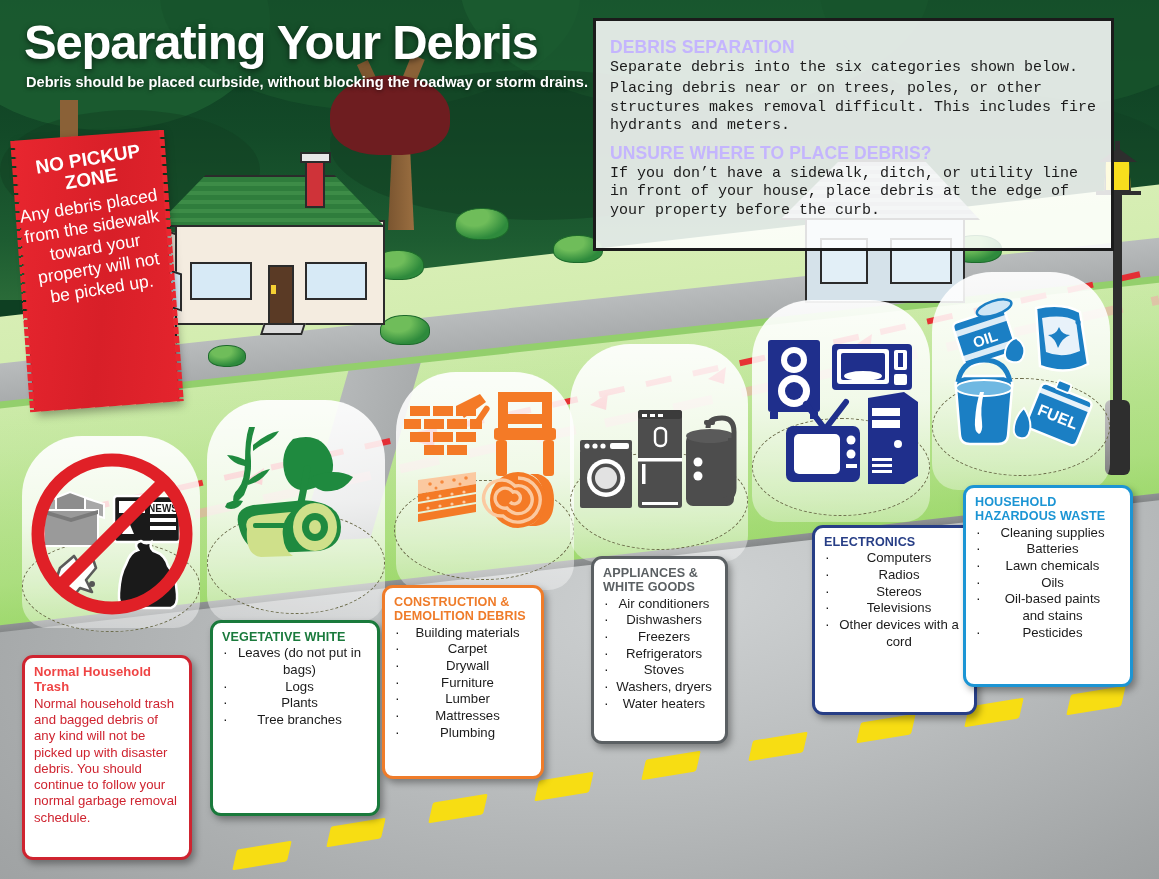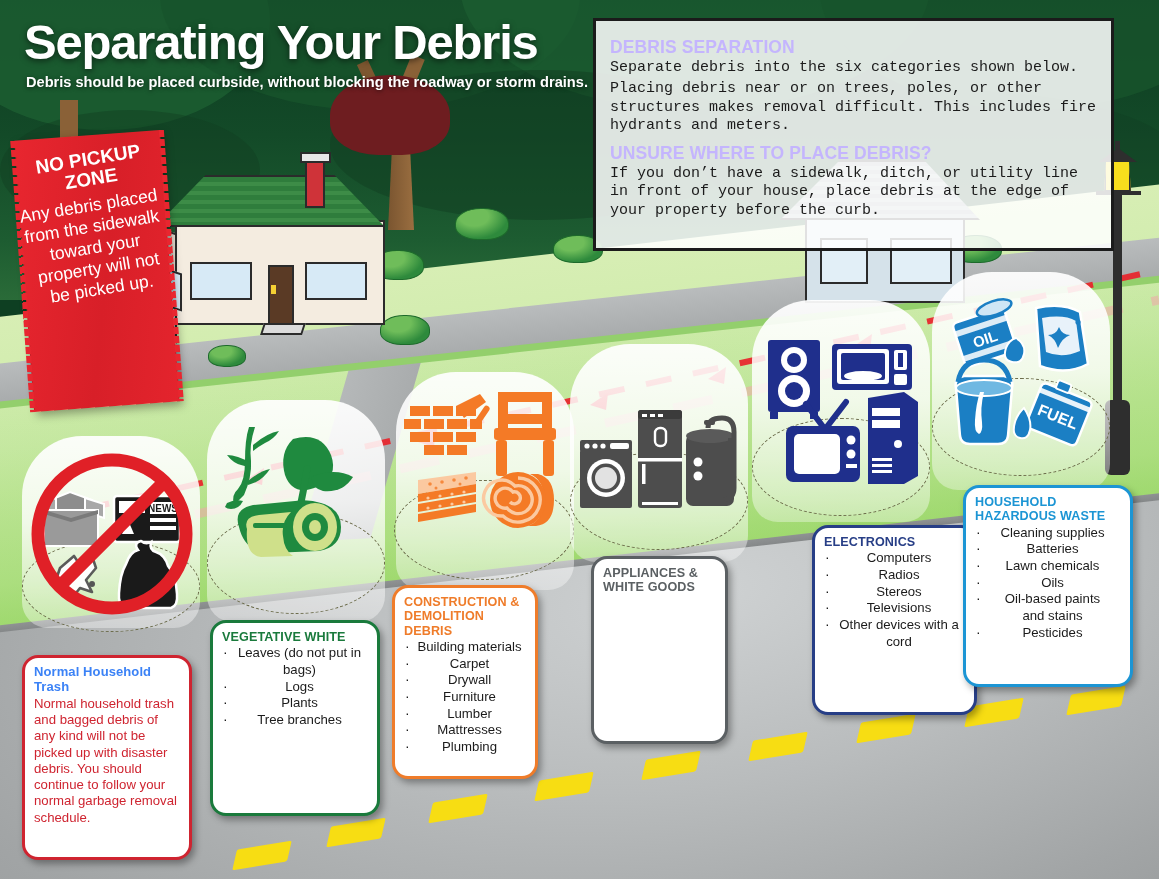--- a/index.html
+++ b/index.html
@@ -147,41 +147,41 @@
     content:"";position:absolute;top:0;width:5px;height:100%;
     background:repeating-linear-gradient(180deg,#e8262f 0 7px, rgba(0,0,0,.12) 7px 9px);
   }
   .banner:before{left:-4px;}
   .banner:after{right:-4px;}
   .banner-t1{font-size:19px;font-weight:bold;line-height:1.05;transform:rotate(-5deg);}
   .banner-t2{font-size:17.5px;line-height:1.2;margin-top:6px;transform:rotate(-5deg);}
 
   
   .card{
-    position:absolute;background:#fff;border-radius:16px;
+    position:absolute;background:#fff;border-radius:11px;
     box-shadow:3px 4px 7px rgba(0,0,0,.35);
     padding:7px 10px 8px 9px;
   }
   .card h3{margin:0 0 1px 0;font-size:12.6px;font-weight:bold;line-height:1.14;letter-spacing:.1px;}
   .card ul{margin:0;padding:0;list-style:none;text-align:center;}
   .card li{
     font-size:13.2px;line-height:1.265;color:#1b1b1b;
     padding-left:10px;position:relative;
   }
   .card li:before{content:"·";position:absolute;left:1px;top:-1px;font-size:14px;}
   .card li.cont{padding-left:10px;}
   .card li.cont:before{content:"";}
 
   .c-veg{border:3px solid #1a7a3c;}      .c-veg h3{color:#1a7a3c;}
   .c-con{border:3px solid #ef7c2a;}      .c-con h3{color:#ef7c2a;}
   .c-app{border:3px solid #5b6063;}      .c-app h3{color:#5b6063;}
   .c-ele{border:3px solid #273e86;}      .c-ele h3{color:#273e86;}
   .c-haz{border:3px solid #1c95d4;}      .c-haz h3{color:#1c95d4;}
   .c-trash{border:3px solid #cf2430;}
-  .c-trash h3{color:#3b82f6;font-size:13px;}
+  .c-trash h3{color:#ef4444;font-size:13px;}
   .c-trash p{margin:0;color:#cf2430;font-size:13.2px;line-height:1.235;}
 
   
   .prohibit{position:absolute;left:28px;top:450px;width:168px;height:168px;pointer-events:none;}
 </style>
 </head>
 <body>
 
 <div id="stage">
 
@@ -542,35 +542,44 @@
     <h3>VEGETATIVE WHITE</h3>
     <ul>
       <li>Leaves (do not put in</li>
       <li class="cont">bags)</li>
       <li>Logs</li>
       <li>Plants</li>
       <li>Tree branches</li>
     </ul>
   </div>
 
-  <div class="card c-con" style="left:392px;top:585px;width:146px;height:194px;">
+  <div class="card c-con" style="left:382px;top:585px;width:162px;height:194px;">
     <h3>CONSTRUCTION &amp; DEMOLITION DEBRIS</h3>
     <ul>
       <li>Building materials</li>
       <li>Carpet</li>
       <li>Drywall</li>
       <li>Furniture</li>
       <li>Lumber</li>
       <li>Mattresses</li>
       <li>Plumbing</li>
     </ul>
   </div>
 
   <div class="card c-app" style="left:591px;top:556px;width:137px;height:188px;">
     <h3>APPLIANCES &amp; WHITE GOODS</h3>
+    <ul>
+      <li>Air conditioners</li>
+      <li>Dishwashers</li>
+      <li>Freezers</li>
+      <li>Refrigerators</li>
+      <li>Stoves</li>
+      <li>Washers, dryers</li>
+      <li>Water heaters</li>
+    </ul>
   </div>
 
   <div class="card c-ele" style="left:776px;top:525px;width:165px;height:190px;margin-left:36px;">
     <h3>ELECTRONICS</h3>
     <ul>
       <li>Computers</li>
       <li>Radios</li>
       <li>Stereos</li>
       <li>Televisions</li>
       <li>Other devices with a</li>

